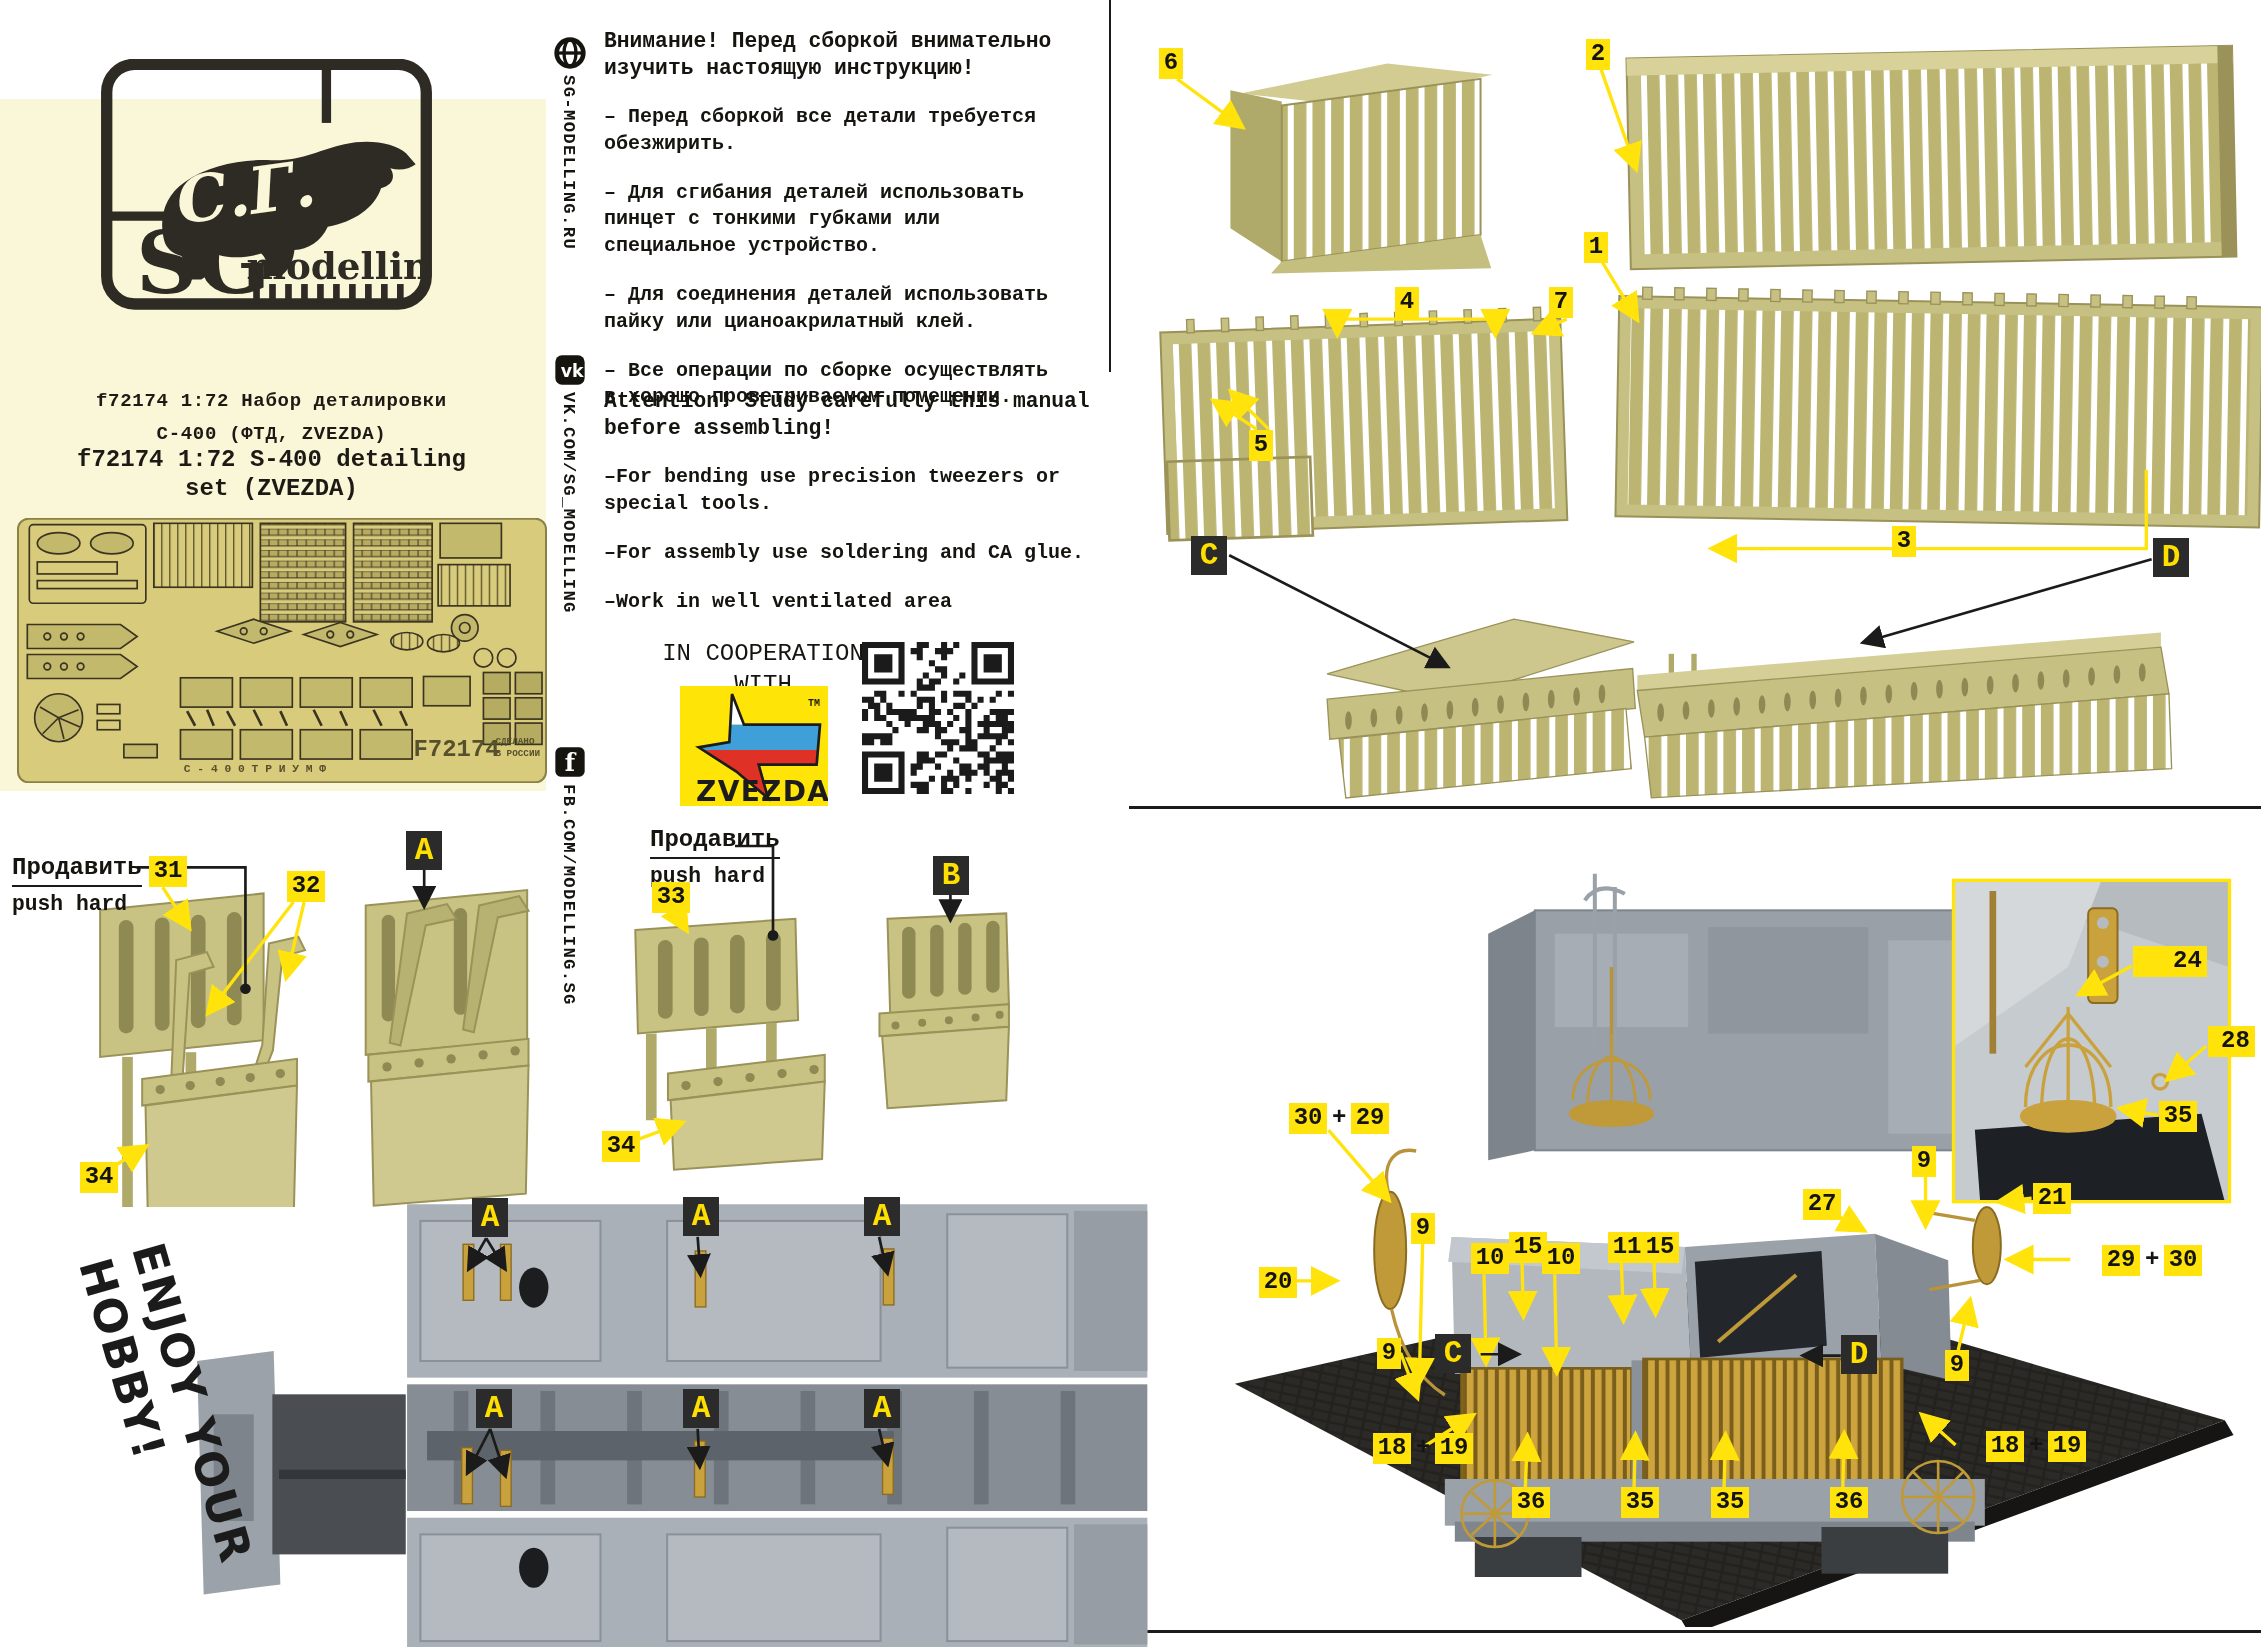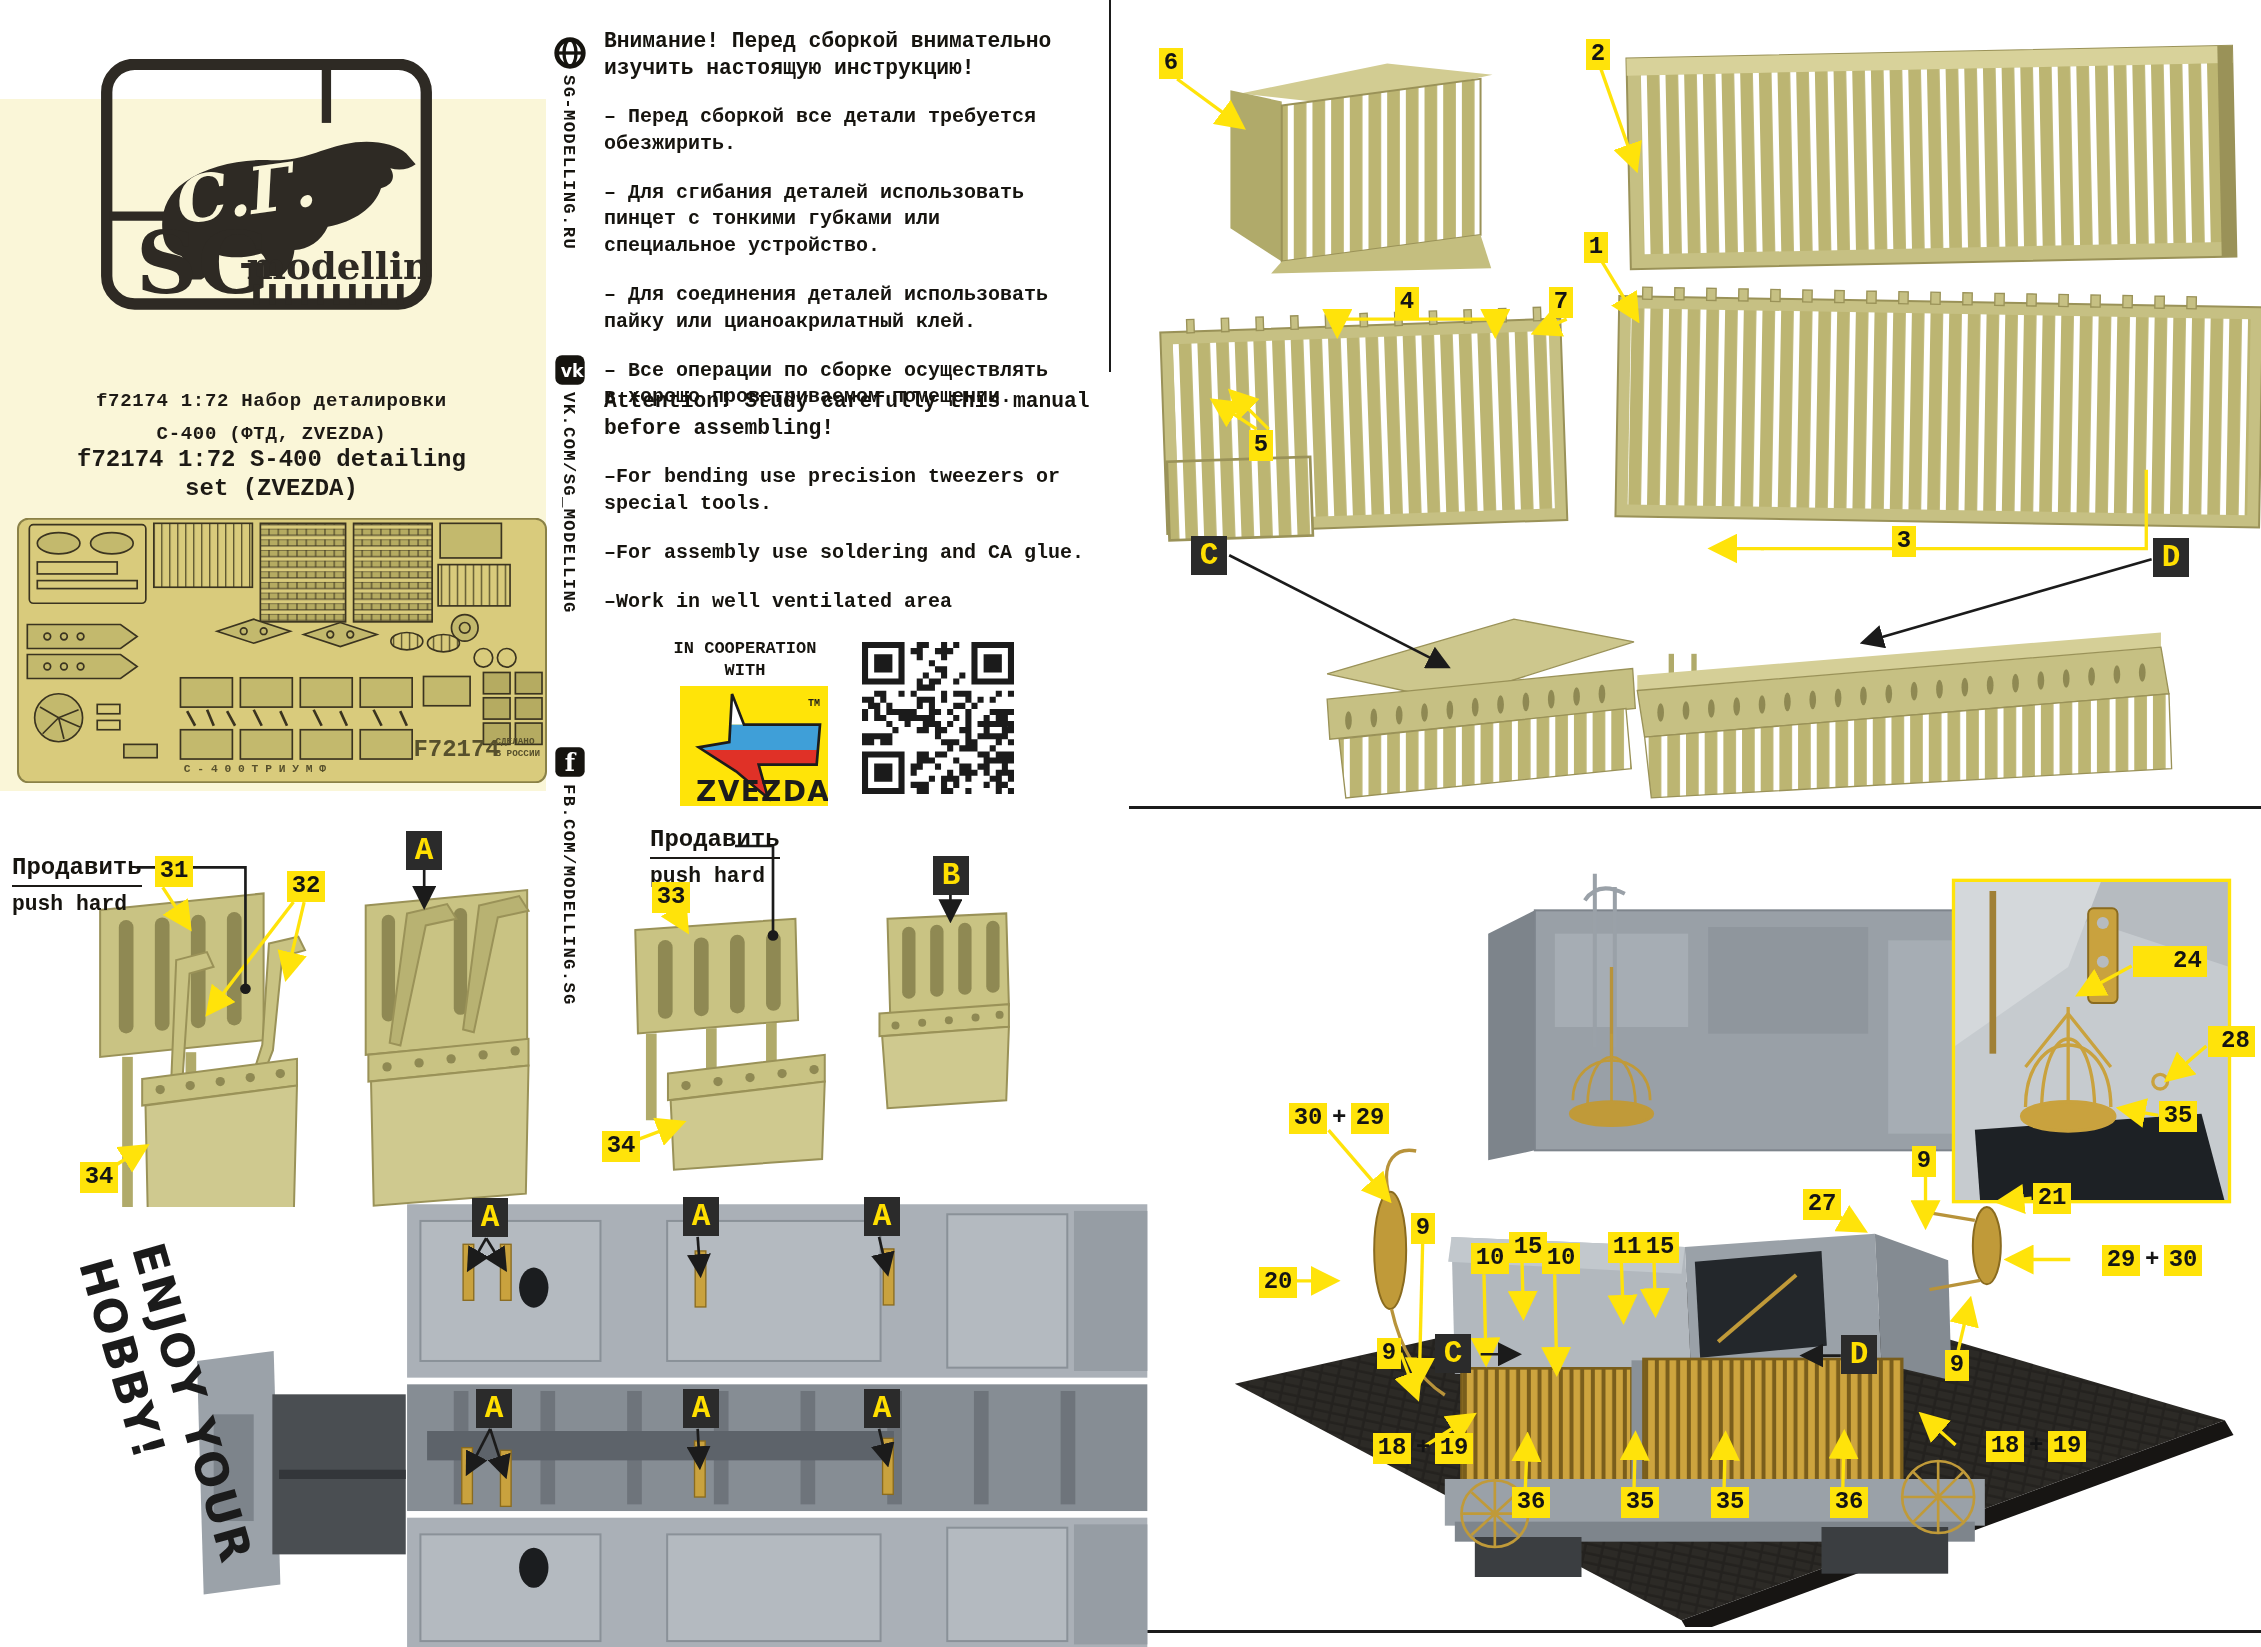--- a/index.html
+++ b/index.html
@@ -12,21 +12,21 @@
   .title.ru{font-size:19px;letter-spacing:0.7px;margin-top:28px;}
   .title.en{font-size:24px;}
   
   .vtext{writing-mode:vertical-rl;font-weight:bold;font-size:17.3px;letter-spacing:1.3px;color:#16140f;z-index:3;}
   .sideicon{width:32px;height:32px;z-index:3;}
   
   .insblock{left:604px;width:507px;color:#16140f;z-index:2;}
   .ins-h{font-weight:bold;font-size:21.3px;line-height:1.25;}
   .ins-i{font-weight:bold;font-size:20px;line-height:1.32;margin-top:23px;}
   
-  .coop{left:635px;top:638px;width:220px;text-align:center;font-weight:bold;font-size:17px;line-height:1.3;color:#16140f;z-index:2;}
+  .coop{left:653px;top:638px;width:220px;text-align:center;font-weight:normal;font-size:24px;line-height:1.3;color:#16140f;z-index:2;}
   
   .yl{position:absolute;z-index:7;background:#FFE30A;color:#141414;font:bold 24px/1 "Liberation Mono",monospace;padding:3.3px 4.7px;white-space:nowrap;}
   .kl{position:absolute;z-index:7;background:#2b2b2b;color:#FFDF00;font:bold 31px/1 "Liberation Mono",monospace;padding:4px 8.7px;}
   .combo{position:absolute;z-index:7;display:flex;align-items:center;gap:4.7px;font:bold 24px/1 "Liberation Mono",monospace;color:#141414;white-space:nowrap;padding-left:30px;}
   .combo .b{background:#FFE30A;padding:3.3px 4.7px;}
   .pushlbl{position:absolute;z-index:7;color:#16140f;white-space:nowrap;}
   .pushlbl .ru{font-weight:bold;font-size:24px;border-bottom:2.7px solid #1c1a16;padding-bottom:4px;display:inline-block;}
   .pushlbl .en{font-weight:bold;font-size:21.3px;margin-top:5.3px;}
   
   .divline{background:#1b1b1b;z-index:2;}
@@ -638,21 +638,21 @@
 <div class="yl" style="left:1549px;top:287px;">7</div>
 <div class="yl" style="left:1249px;top:430px;">5</div>
 <div class="yl" style="left:1892px;top:526px;">3</div>
 <div class="kl" style="left:1191px;top:536px;">C</div>
 <div class="kl" style="left:2153px;top:538px;">D</div>
 
 <div class="pushlbl" style="left:12px;top:854px;">
   <div class="ru">Продавить</div>
   <div class="en">push hard</div>
 </div>
-<div class="yl" style="left:155px;top:856px;">31</div>
+<div class="yl" style="left:149px;top:856px;">31</div>
 <div class="yl" style="left:287px;top:871px;">32</div>
 <div class="kl" style="left:406px;top:831px;">A</div>
 <div class="yl" style="left:80px;top:1162px;">34</div>
 <div class="pushlbl" style="left:650px;top:826px;">
   <div class="ru">Продавить</div>
   <div class="en">push hard</div>
 </div>
 <div class="yl" style="left:652px;top:882px;">33</div>
 <div class="yl" style="left:602px;top:1131px;">34</div>
 <div class="kl" style="left:933px;top:856px;">B</div>

